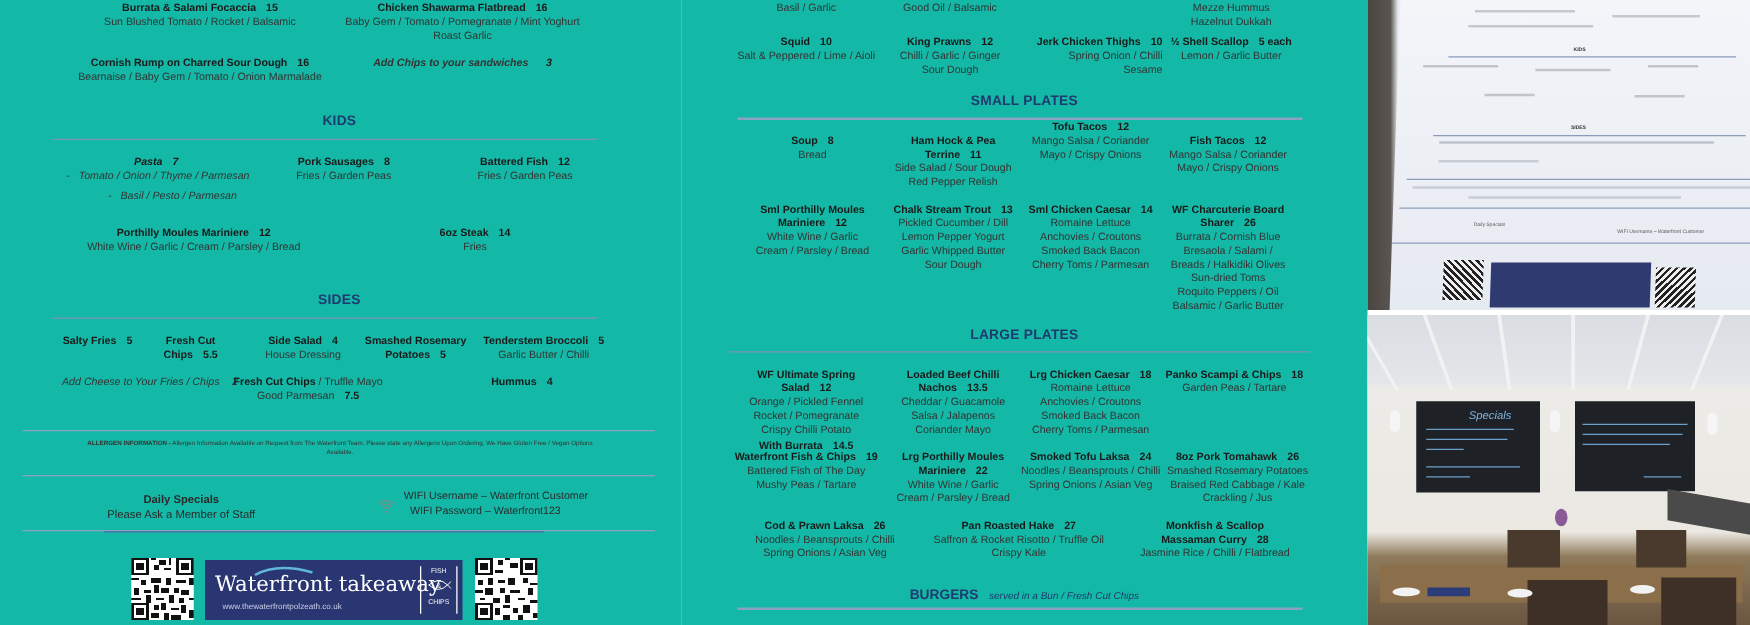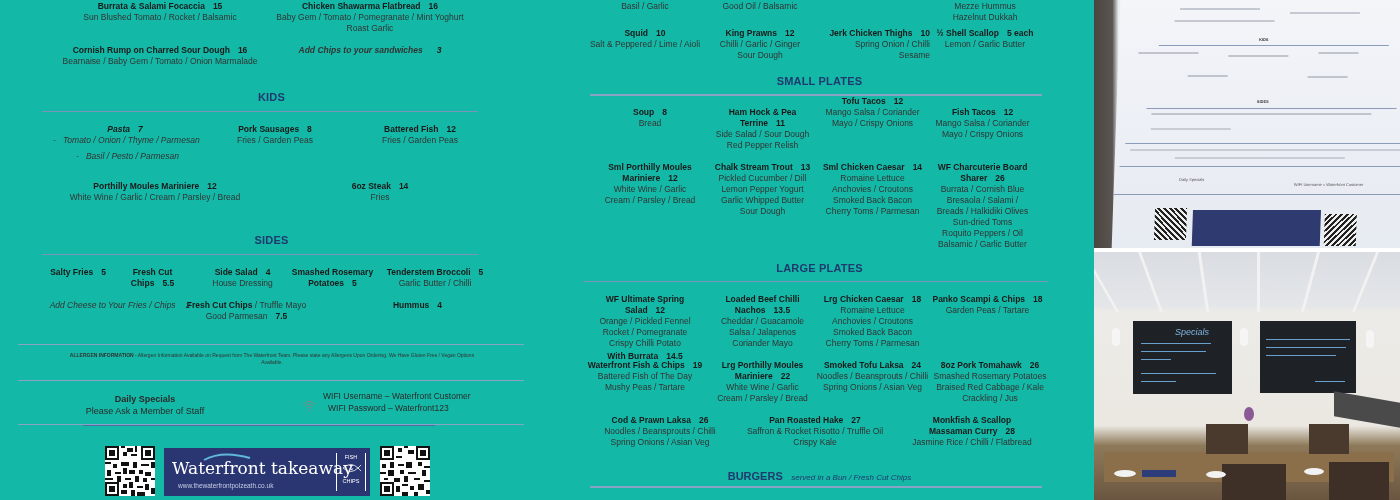--- a/index.html
+++ b/index.html
@@ -39,21 +39,21 @@
   <div class="item italic" style="left:270px; top:45px; width:200px; font-weight:bold;">
     <span>Add Chips to your sandwiches</span><span class="price" style="margin-left:14px;">3</span>
   </div>
 
   <div class="heading" style="left:0; width:543px; top:91px;">KIDS</div>
   <div class="rule" style="left:42px; width:436px; top:111px;"></div>
 
   <div class="item" style="left:50px; top:124px; width:150px; text-align:left;font-style:italic;">
     <div style="text-align:center; width:150px;"><span class="name">Pasta</span><span class="price">7</span></div>
     <span class="desc" style="white-space:pre; margin-left:3px;">-   Tomato / Onion / Thyme / Parmesan</span>
-    <span class="desc" style="white-space:pre; margin-left:26px; margin-top:5px;">-   Basil / Pesto / Parmesan</span>
+    <span class="desc" style="white-space:pre; margin-left:26px; margin-top:5px;text-align:center;">-   Basil / Pesto / Parmesan</span>
   </div>
   <div class="item" style="left:210px; top:124px; width:130px;">
     <span class="name">Pork Sausages</span><span class="price">8</span>
     <span class="desc">Fries / Garden Peas</span>
   </div>
   <div class="item" style="left:355px; top:124px; width:130px;">
     <span class="name">Battered Fish</span><span class="price">12</span>
     <span class="desc">Fries / Garden Peas</span>
   </div>
   <div class="item" style="left:55px; top:181px; width:200px;">

